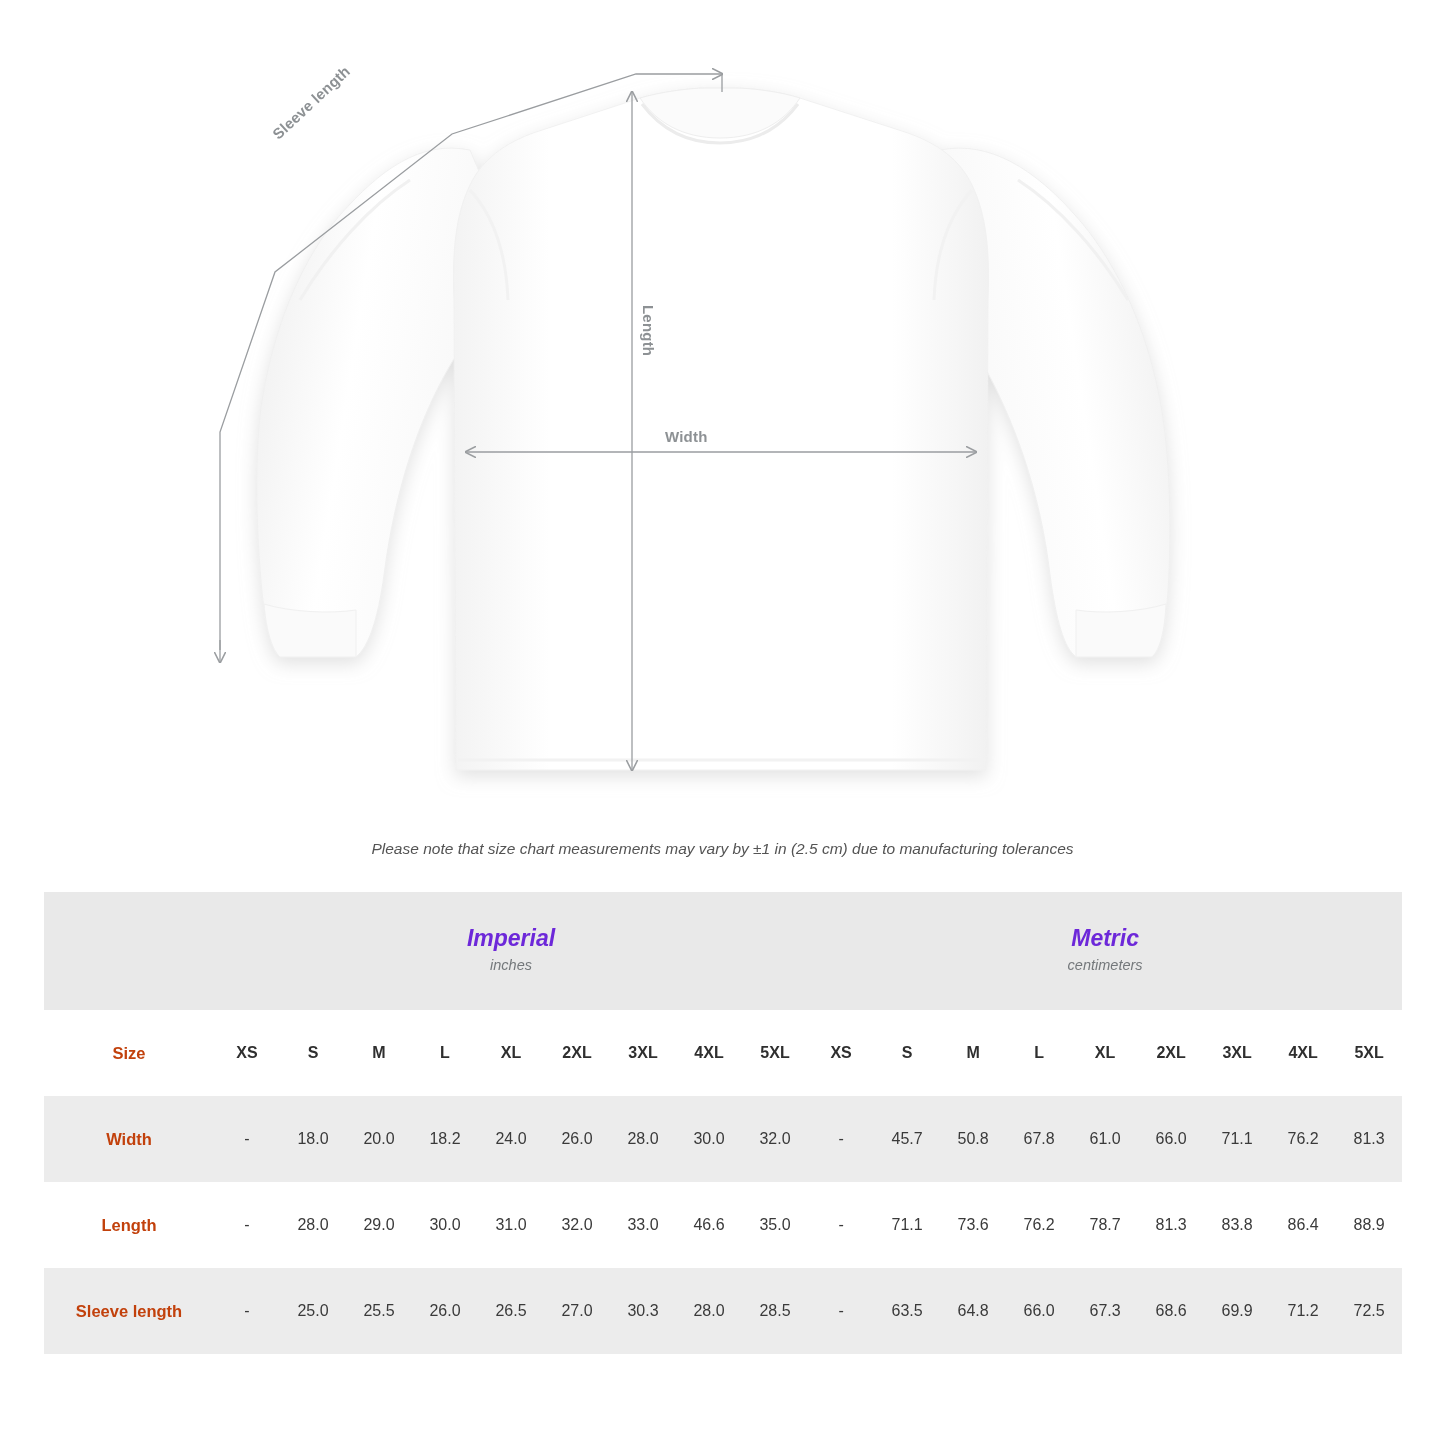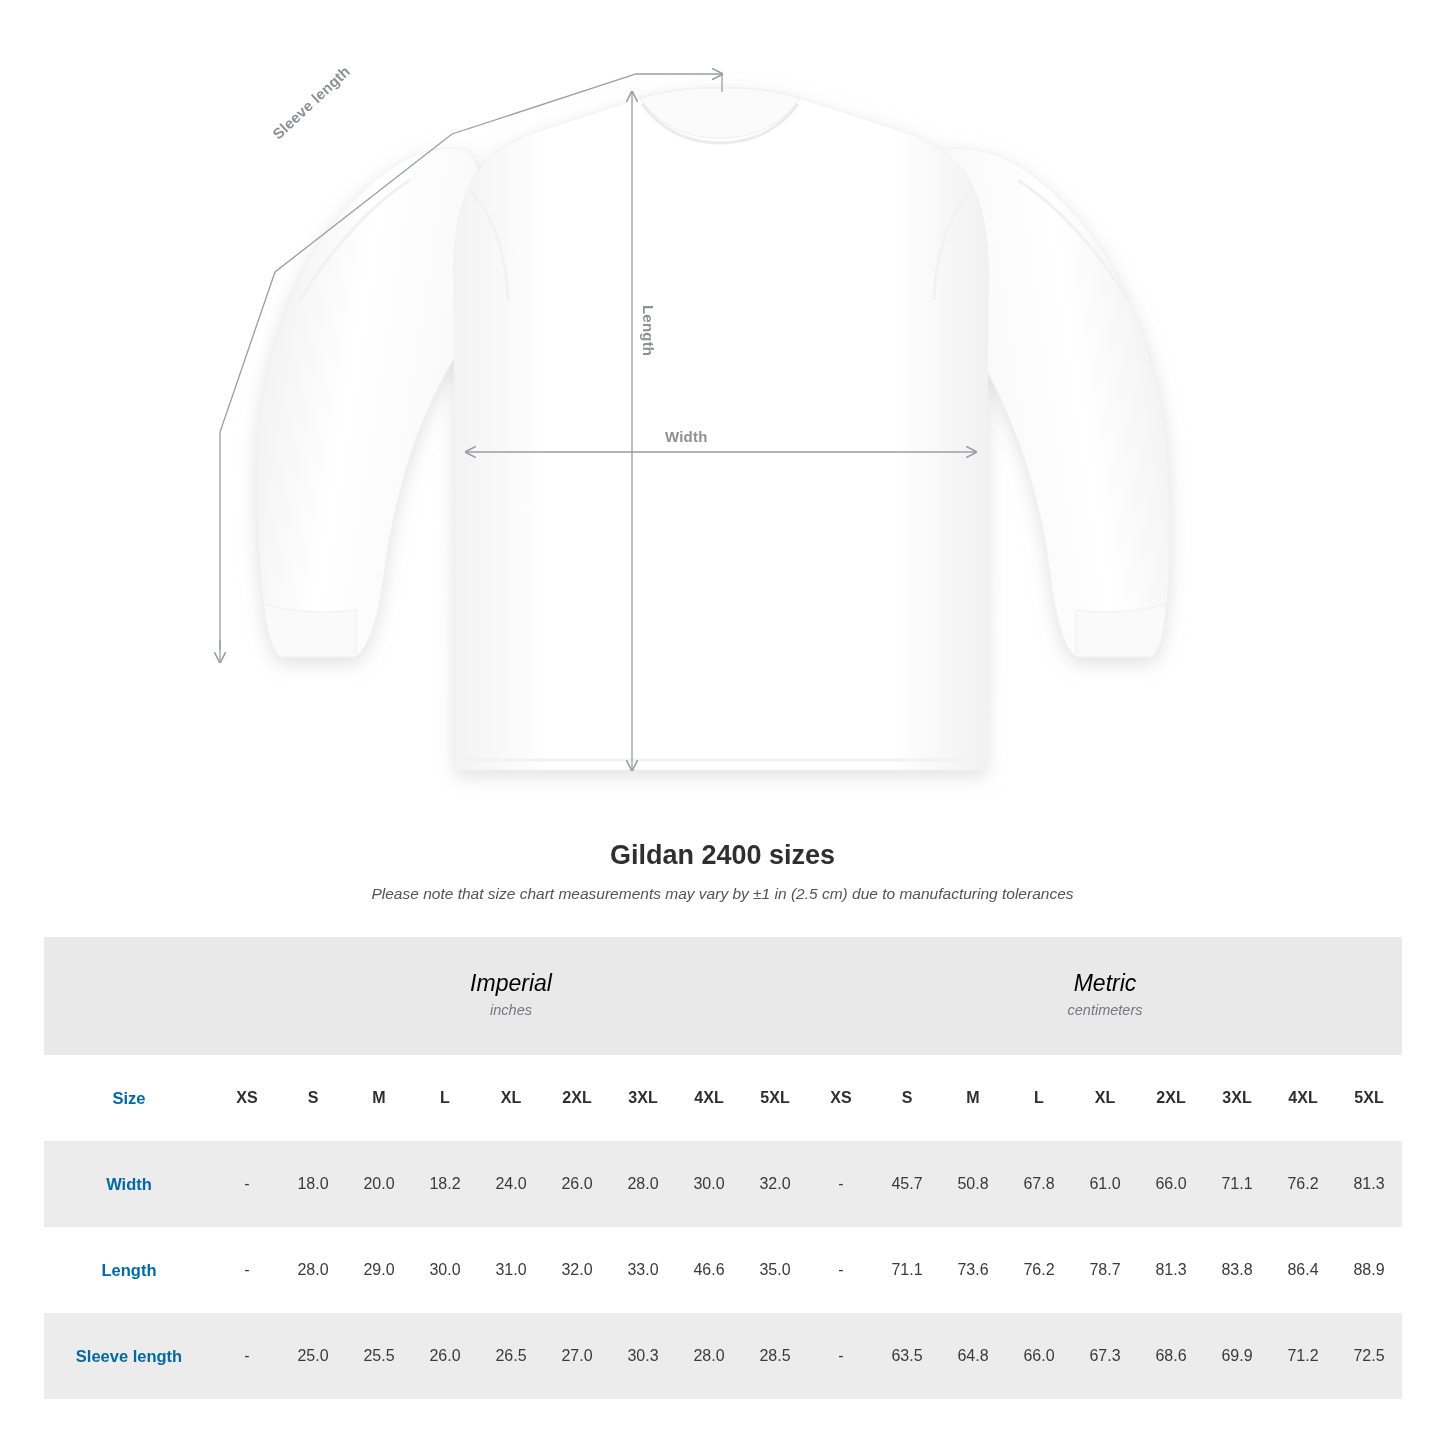--- a/index.html
+++ b/index.html
@@ -84,22 +84,22 @@
   .unit-head td {
     background: #e9e9e9;
     height: 116px;
     vertical-align: middle;
     text-align: center;
     border: none;
   }
   .unit-name {
     font-size: 23px;
     font-style: italic;
-    font-weight: normal;
-    color: #000000;
+    font-weight: bold;
+    color: #6d28d9;
     line-height: 1.25;
   }
   .unit-sub {
     font-size: 14.5px;
     font-style: italic;
     color: #74787b;
     line-height: 1.8;
   }
   tbody td {
     height: 84px;
@@ -108,21 +108,21 @@
     font-size: 16px;
     color: #3a3a3a;
     border: none;
   }
   tbody tr.row-odd td { background: #ffffff; }
   tbody tr.row-even td { background: #ececec; }
   tbody tr.head-row td { background: #ffffff; }
   td.rowhead {
     font-weight: bold;
     font-size: 16.5px;
-    color: #0369a1;
+    color: #c2410c;
   }
   tr.head-row td.rowhead { font-weight: bold; }
   tr.head-row td.colhead {
     font-weight: bold;
     font-size: 16px;
     color: #2f2f2f;
     margin-top: 28px;
   }
 </style>
 </head>
@@ -226,21 +226,20 @@
       <path d="M466,452 L976,452" marker-start="url(#arrHeadStart)" marker-end="url(#arrHead)"></path>
     </g>
   </svg>
 
   <div class="dim-label" id="label-sleeve">Sleeve length</div>
   <div class="dim-label" id="label-length">Length</div>
   <div class="dim-label" id="label-width">Width</div>
 </div>
 
 <div id="title-block">
-  <h1 id="chart-title">Gildan 2400 sizes</h1>
   <p id="chart-note">Please note that size chart measurements may vary by ±1 in (2.5 cm) due to manufacturing tolerances</p>
 </div>
 
 <div id="size-table-wrap">
   <table>
     <colgroup>
       <col style="width:170px">
       <col span="9" style="width:66px">
       <col span="9" style="width:66px">
     </colgroup>

